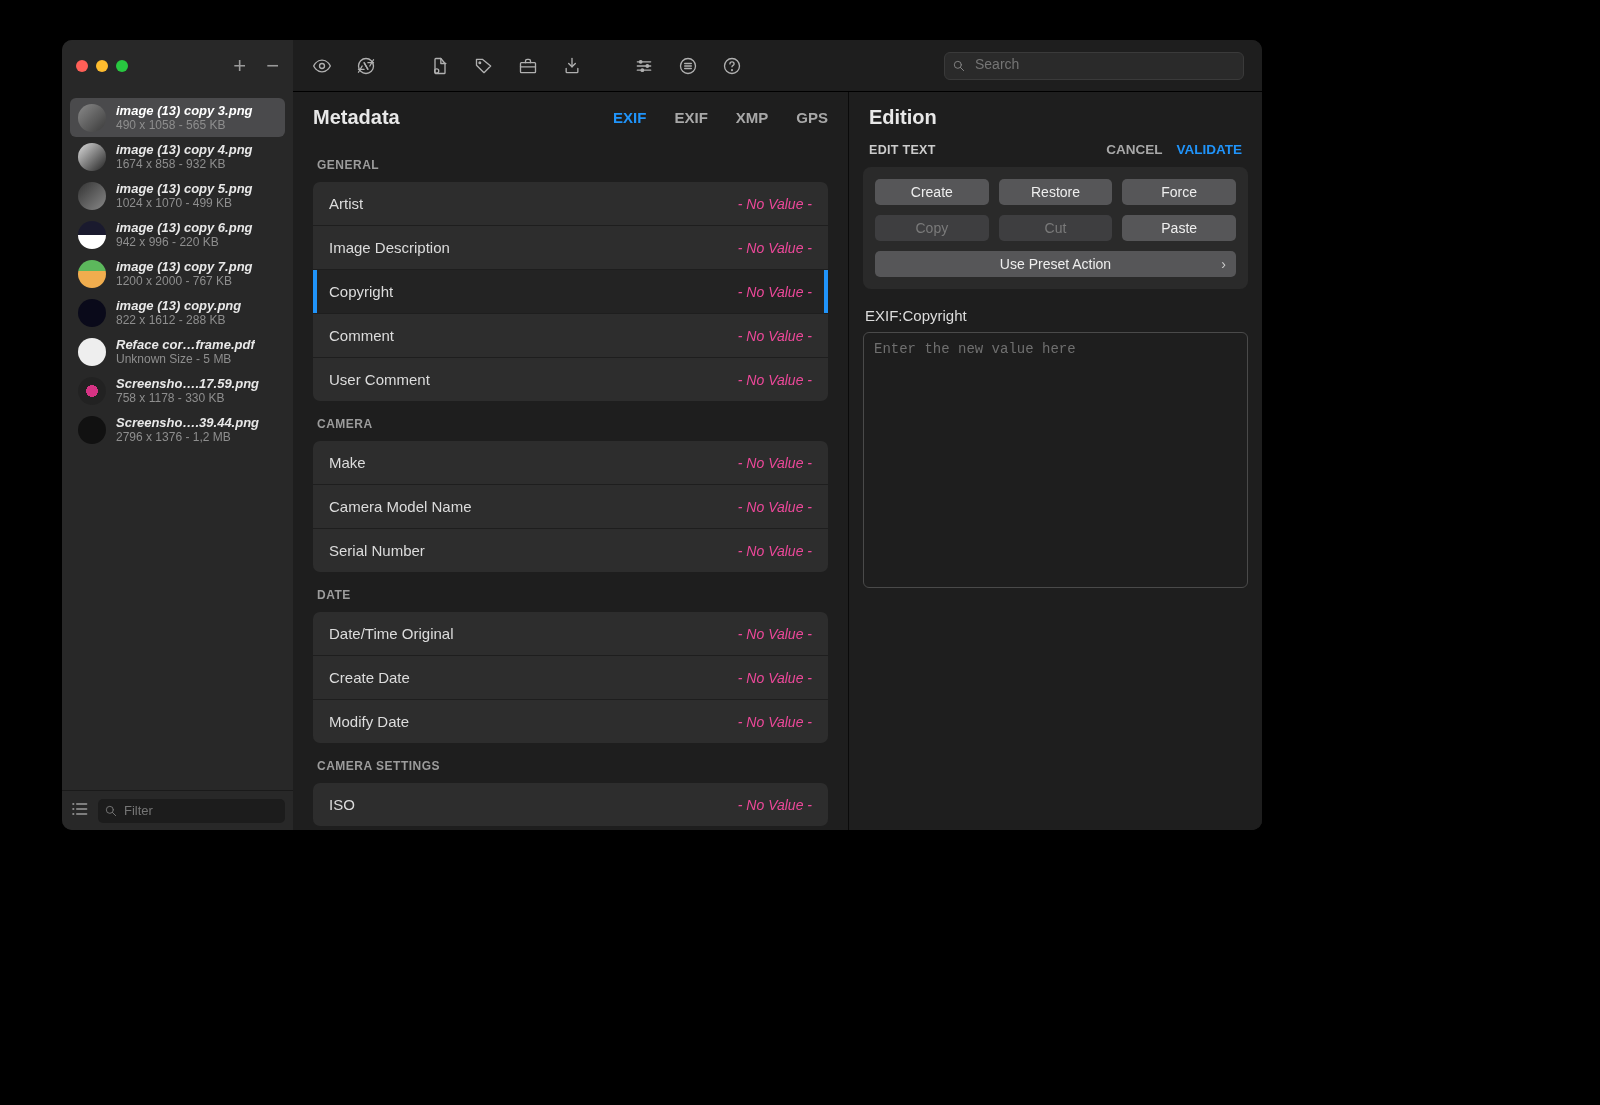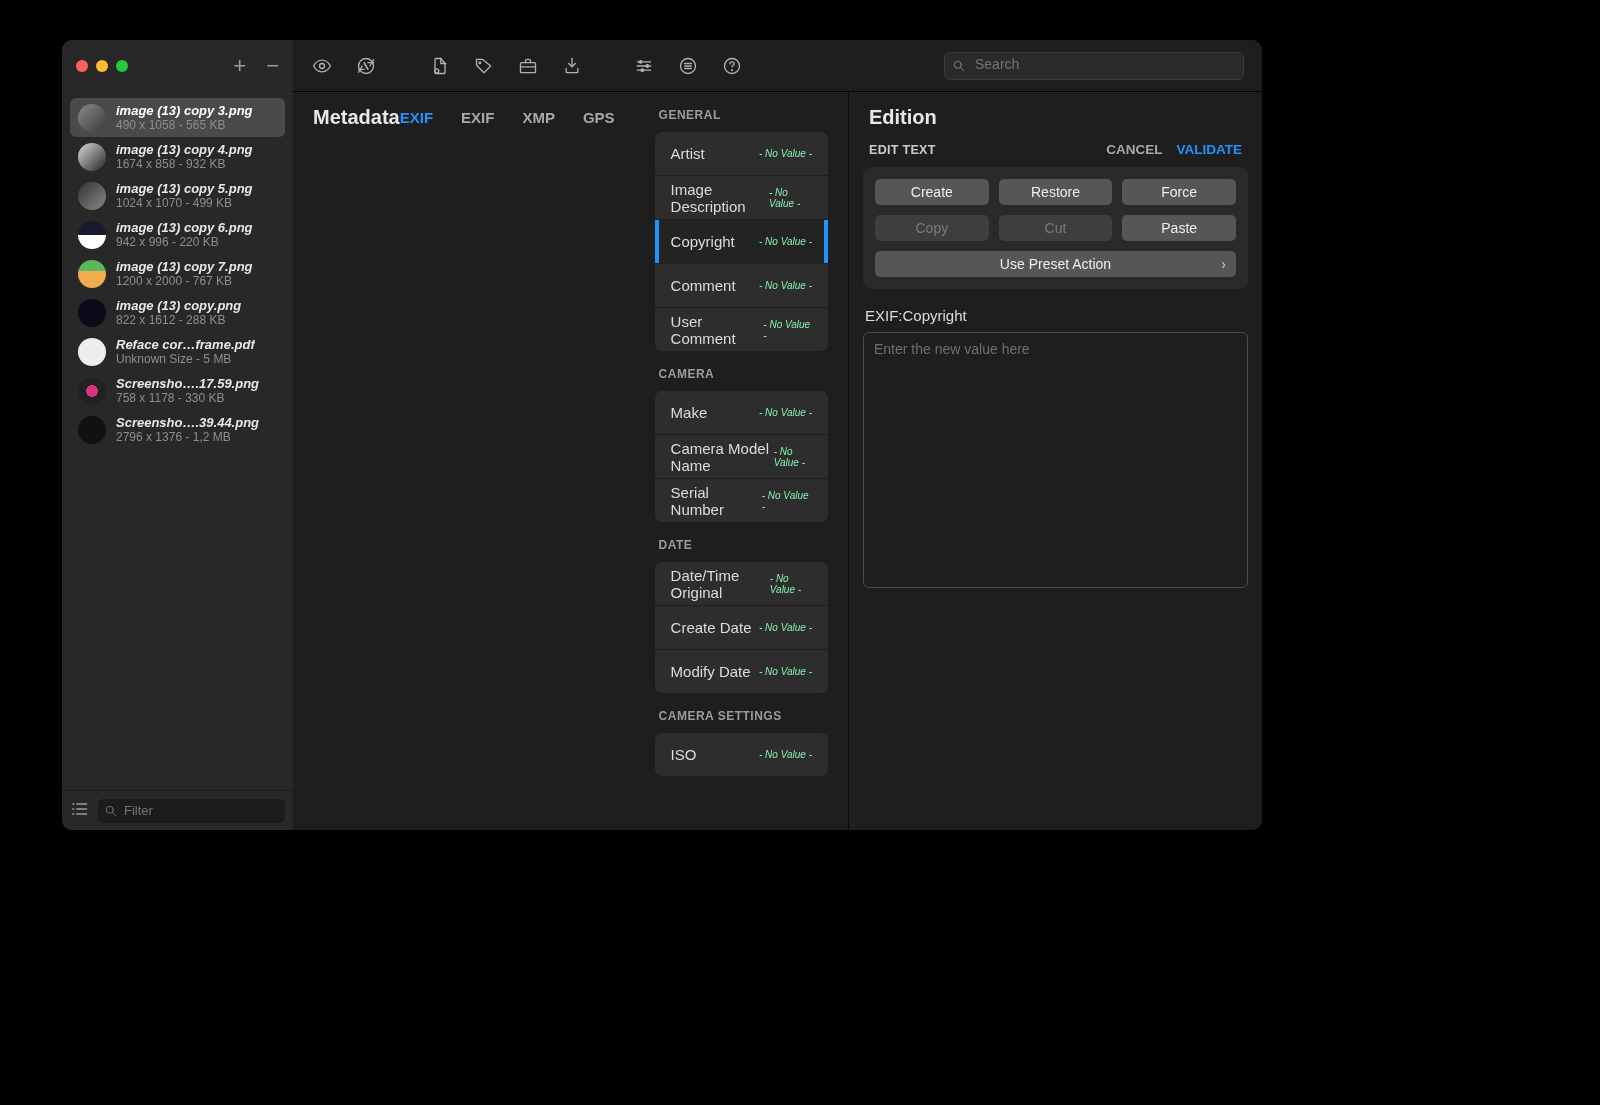--- a/index.html
+++ b/index.html
@@ -45,37 +45,37 @@
 .tgroup { display:flex; gap:22px; }
 .tgroup.g2 { margin-left:52px; } .tgroup.g3 { margin-left:50px; }
 .ticon { width:22px; height:22px; color:#b0b0b0; cursor:pointer; display:flex; align-items:center; justify-content:center; }
 .ticon svg { width:20px; height:20px; }
 .search { margin-left:auto; width:300px; position:relative; }
 .search input { width:100%; height:28px; background:#2a2a2a; border:1px solid #3a3a3a; border-radius:6px; padding:0 10px 4px 30px; color:#ccc; font-size:14px; outline:none; }
 .search svg { position:absolute; left:8px; top:7px; width:14px; height:14px; color:#888; }
 
 .content { flex:1; display:flex; min-height:0; }
 
-.meta { flex:1; border-right:1px solid #0a0a0a; display:flex; flex-direction:row; min-width:0; }
+.meta { flex:1; border-right:1px solid #0a0a0a; display:flex; flex-direction:column; min-width:0; }
 .mhdr { height:50px; display:flex; align-items:center; padding:0 20px; }
 .mhdr h2 { color:#e8e8e8; font-size:20px; font-weight:700; }
 .tabs { margin-left:auto; display:flex; gap:28px; }
 .tab { color:#a8a8a8; font-size:15px; font-weight:700; cursor:pointer; }
 .tab.active { color:#2094fa; }
 
 .mscroll { flex:1; overflow-y:auto; padding:0 20px 20px 20px; }
 .mscroll::-webkit-scrollbar { width:0; }
 .sect { color:#9c9c9c; font-size:12px; font-weight:700; letter-spacing:.5px; padding:16px 4px 10px 4px; }
 .rows { display:flex; flex-direction:column; gap:1px; border-radius:7px; overflow:hidden; }
 .row { background:#2d2d2d; height:43px; display:flex; align-items:center; padding:0 16px; cursor:pointer; position:relative;justify-content:flex-end; }
 .row.sel { background:#232323; }
 .row.sel::before, .row.sel::after { content:""; position:absolute; top:0; bottom:0; width:4px; background:#2094fa; }
 .row.sel::before { left:0; } .row.sel::after { right:0; }
 .rlabel { color:#dcdcdc; font-size:15px; }
-.rval { margin-left:auto; color:#86efac; font-style:italic; font-size:10px; }
+.rval { margin-left:auto; color:#ec4899; font-style:italic; font-size:14px; }
 
 
 .edition { width:413px; background:#1e1e1e; display:flex; flex-direction:column; }
 .ehdr { height:50px; display:flex; align-items:center; padding:0 20px; }
 .ehdr h2 { color:#e8e8e8; font-size:20px; font-weight:700; }
 .esub { display:flex; align-items:center; padding:0 20px 10px 20px;gap:18px; }
 .esub .lbl { color:#ccc; font-size:12.5px; font-weight:700; letter-spacing:.3px; }
 .esub .right { margin-left:auto; display:flex; gap:14px; }
 .esub .right span { font-size:13.5px; font-weight:700; cursor:pointer; }
 .cancel { color:#a8a8a8; } .validate { color:#2094fa; }
@@ -83,21 +83,21 @@
 .ebox { margin:0 14px 14px 14px; background:#2a2a2a; border-radius:8px; padding:12px; }
 .brow { display:flex; gap:10px; margin-bottom:10px; }
 .brow:last-of-type { margin-bottom:0; }
 .btn { flex:1; height:26px; border:none; border-radius:5px; background:#565658; color:#eee; font-size:14px; cursor:pointer; }
 .btn:disabled { background:#3e3e40; color:#7a7a7a; cursor:default; }
 .preset { width:100%; height:26px; border:none; border-radius:5px; background:#565658; color:#eee; font-size:14px; cursor:pointer; display:flex; align-items:center; justify-content:center; position:relative; margin-top:10px; }
 .preset .chev { position:absolute; right:10px; color:#ccc; }
 
 .fieldlabel { color:#ddd; font-size:15px; padding:4px 16px 8px 16px; }
 .ta { margin:0 14px; }
-.ta textarea { width:100%; height:256px; background:#1e1e1e; border:1px solid #4a4a4a; border-radius:6px; padding:8px 10px; color:#ccc; font-size:14px; resize:none; outline:none; font-family:Liberation Sans, sans-serif; }
+.ta textarea { width:100%; height:256px; background:#1e1e1e; border:1px solid #4a4a4a; border-radius:6px; padding:8px 10px; color:#ccc; font-size:14px; resize:none; outline:none; font-family:Liberation Mono, monospace; }
 .ta textarea::placeholder { color:#6f6f6f; }
 
 svg { fill:none; stroke:currentColor; stroke-width:1.6; stroke-linecap:round; stroke-linejoin:round; }
 </style>
 </head>
 <body>
 
 <div class="window">
 
   <div class="sidebar">

